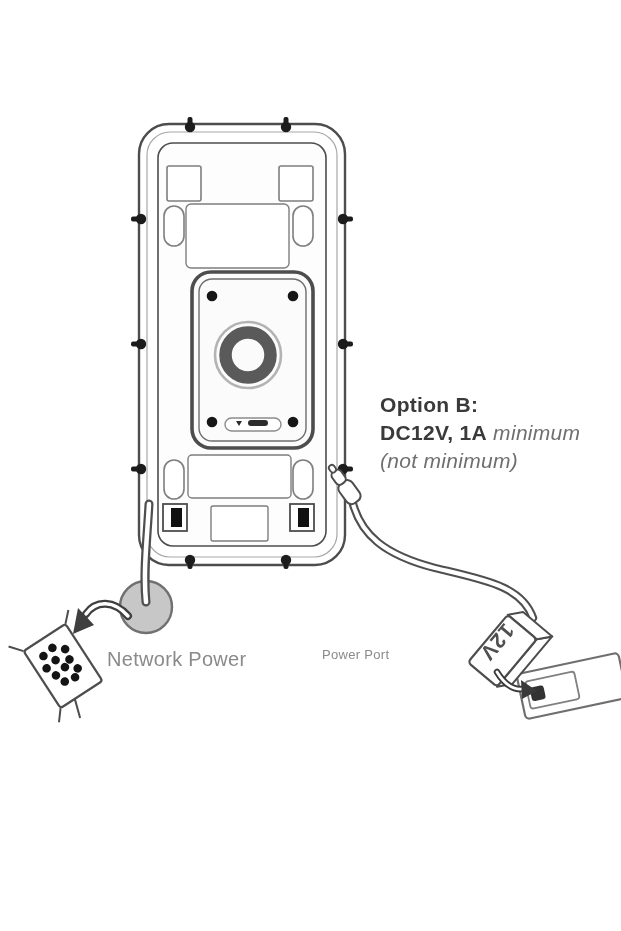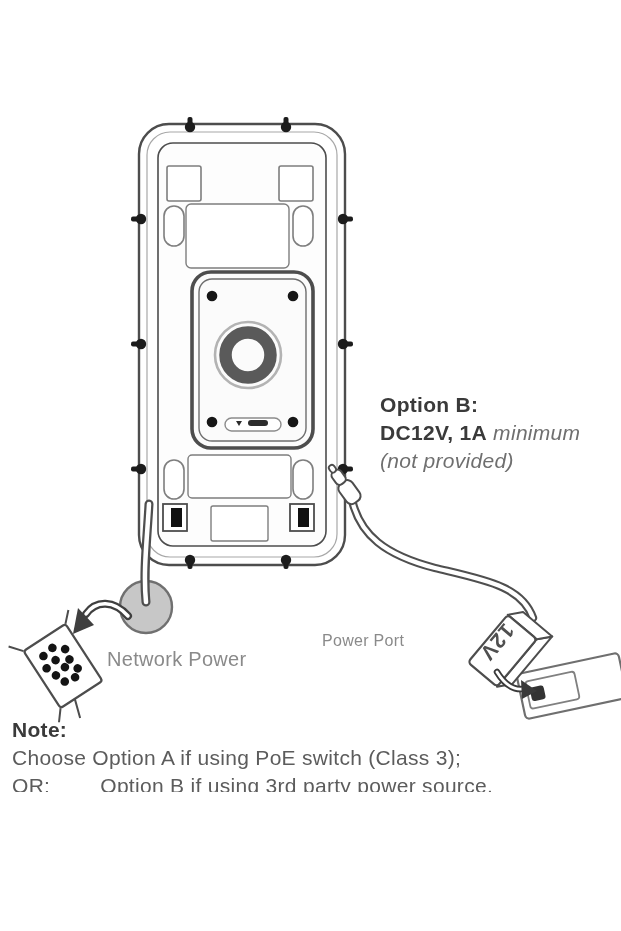--- a/index.html
+++ b/index.html
@@ -10,21 +10,21 @@
   svg{position:absolute;left:0;top:0;}
   .ln{stroke:var(--line_dark,#4d4d4d);}
   .det{stroke:var(--line_detail,#7e7e7e);}
   .txt{position:absolute;white-space:nowrap;letter-spacing:.3px;}
   .dk{color:var(--text_dark,#3a3a3a);font-weight:bold;}
   .gy{color:var(--text_gray,#6f6f6f);font-style:italic;}
   .lb{color:var(--label_gray,#8a8a8a);}
   .optb{left:380px;top:391px;font-size:21px;line-height:28px;}
   .optb div{white-space:nowrap;}
   .netlbl{left:107px;top:648px;font-size:20px;}
-  .pwrlbl{left:322px;top:632px;font-size:16px;}
+  .pwrlbl{left:322px;top:647px;font-size:13px;}
   .v12{
     left:465px;top:630px;width:64px;text-align:center;font-size:21px;font-weight:bold;
     color:#4f4f4f;transform:rotate(130deg);letter-spacing:1px;
   }
   .note{left:12px;top:716px;font-size:21px;line-height:28px;color:var(--text_note,#5c5c5c);}
   .note .ttl{color:var(--text_dark,#3a3a3a);font-weight:bold;}
   .orgap{margin-left:50px;}
 </style>
 </head>
 <body>
@@ -151,26 +151,21 @@
     <g fill="none" stroke-linecap="round">
       <path d="M 497,672 Q 508,690 522,689" stroke="#3a3a3a" stroke-width="6.5"></path>
       <path d="M 497,672 Q 508,690 522,689" stroke="#ffffff" stroke-width="2.8"></path>
       <polygon points="537,691 521,680 522,699" fill="#3a3a3a" stroke="none"></polygon>
     </g>
   </svg>
 
   <div class="txt optb">
     <div class="dk">Option B:</div>
     <div><span class="dk">DC12V, 1A</span><span class="gy"> minimum</span></div>
-    <div class="gy">(not provided)</div>
+    <div class="gy">(not minimum)</div>
   </div>
 
   <div class="txt lb netlbl">Network Power</div>
   <div class="txt lb pwrlbl">Power Port</div>
   <div class="txt v12">12V</div>
 
-  <div class="txt note">
-    <div class="ttl">Note:</div>
-    <div>Choose Option A if using PoE switch (Class 3);</div>
-    <div><span>OR:</span><span class="orgap">Option B if using 3rd party power source.</span></div>
-  </div>
 
 </div>
 
 </body></html>

